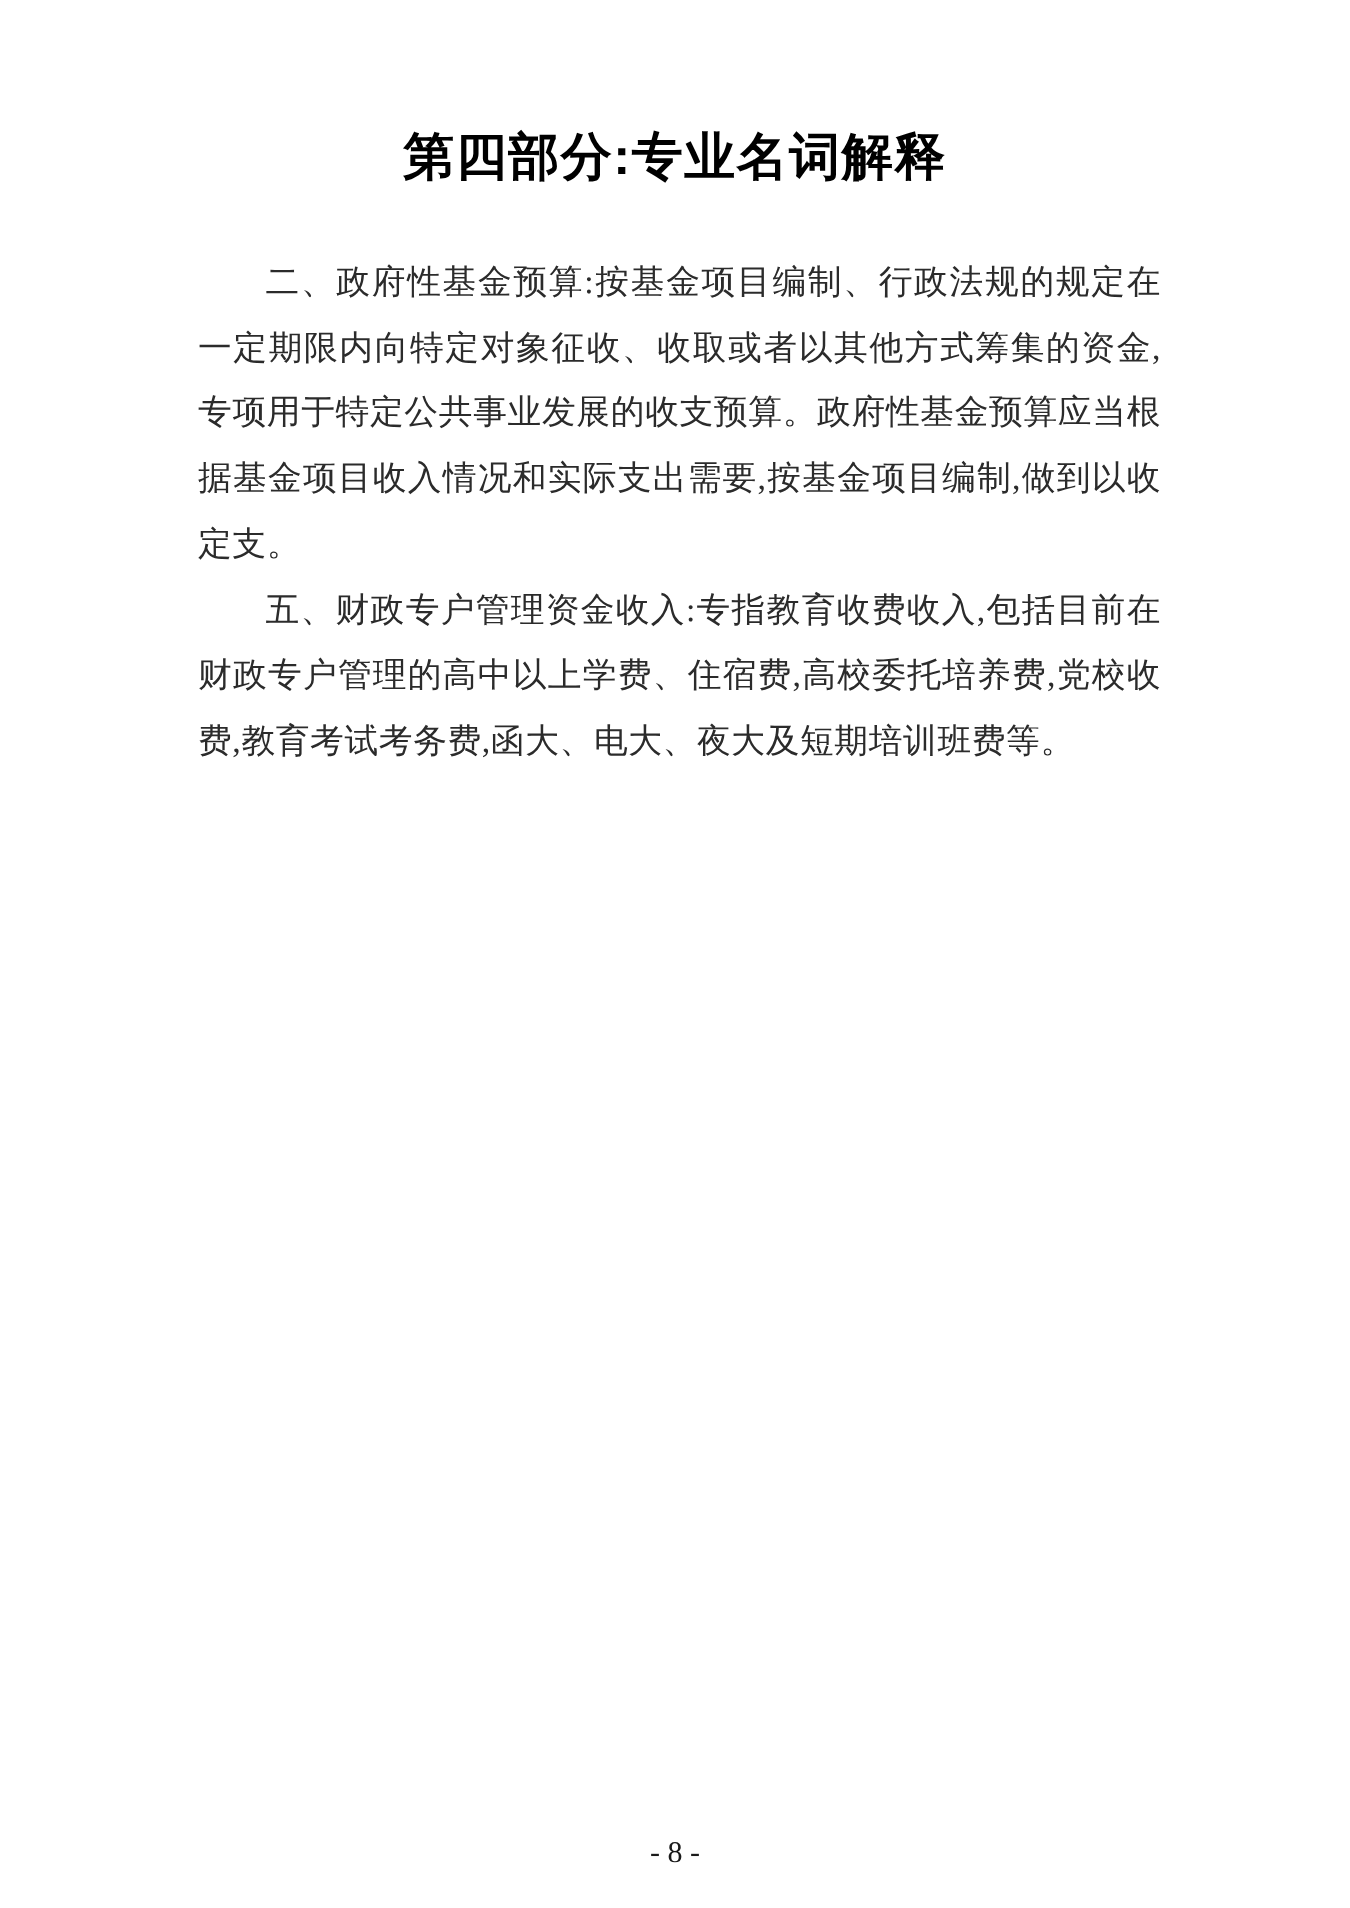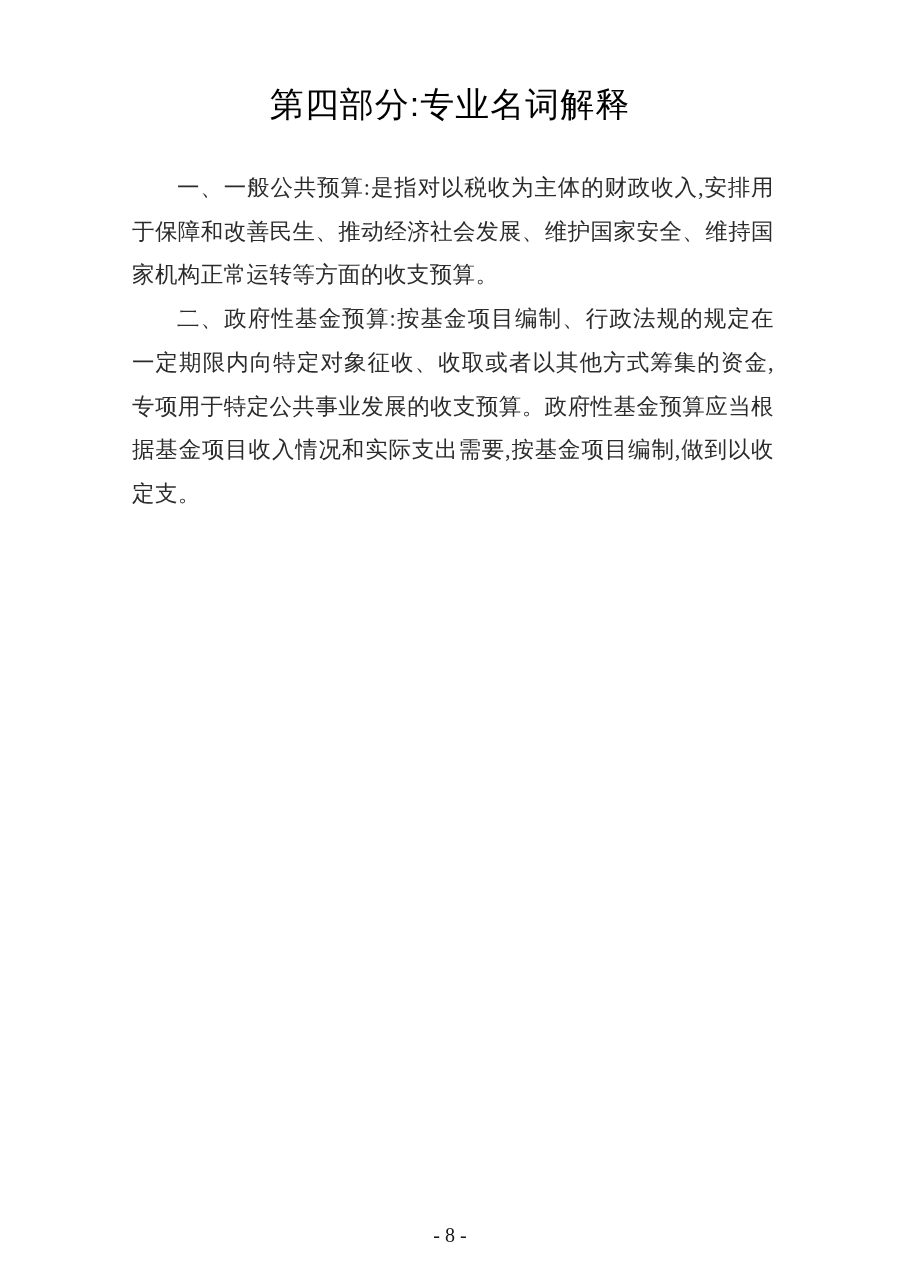--- a/index.html
+++ b/index.html
@@ -15,21 +15,21 @@
     overflow: hidden;
     font-family: "Liberation Serif", serif;
   }
   .doc-title {
     position: absolute;
     top: 82px;
     left: 0;
     width: 100%;
     text-align: center;
     font-family: "Liberation Sans", "DejaVu Sans", sans-serif;
-    font-weight: 400;
+    font-weight: 700;
     font-size: 34px;
     letter-spacing: 1px;
     color: #000000;
     margin: 0;
   }
   .content {
     position: absolute;
     left: 132px;
     top: 166px;
     width: 642px;
@@ -57,18 +57,18 @@
     font-family: "Liberation Serif", "DejaVu Serif", serif;
   }
 </style>
 </head>
 <body>
 
 <div class="page">
   <h1 class="doc-title">第四部分:专业名词解释</h1>
 
   <div class="content">
-    <p class="para">一、一般公共预算:是指对以税收为主体的财政收入,安排用于保障和改善民生、推动经济社会发展、维护国家安全、维持国家机构正常运转等方面的收支预算。</p>
     <p class="para">二、政府性基金预算:按基金项目编制、行政法规的规定在一定期限内向特定对象征收、收取或者以其他方式筹集的资金,专项用于特定公共事业发展的收支预算。政府性基金预算应当根据基金项目收入情况和实际支出需要,按基金项目编制,做到以收定支。</p>
+    <p class="para">五、财政专户管理资金收入:专指教育收费收入,包括目前在财政专户管理的高中以上学费、住宿费,高校委托培养费,党校收费,教育考试考务费,函大、电大、夜大及短期培训班费等。</p>
   </div>
 
   <div class="footer">- 8 -</div>
 </div>
 
 </body></html>

